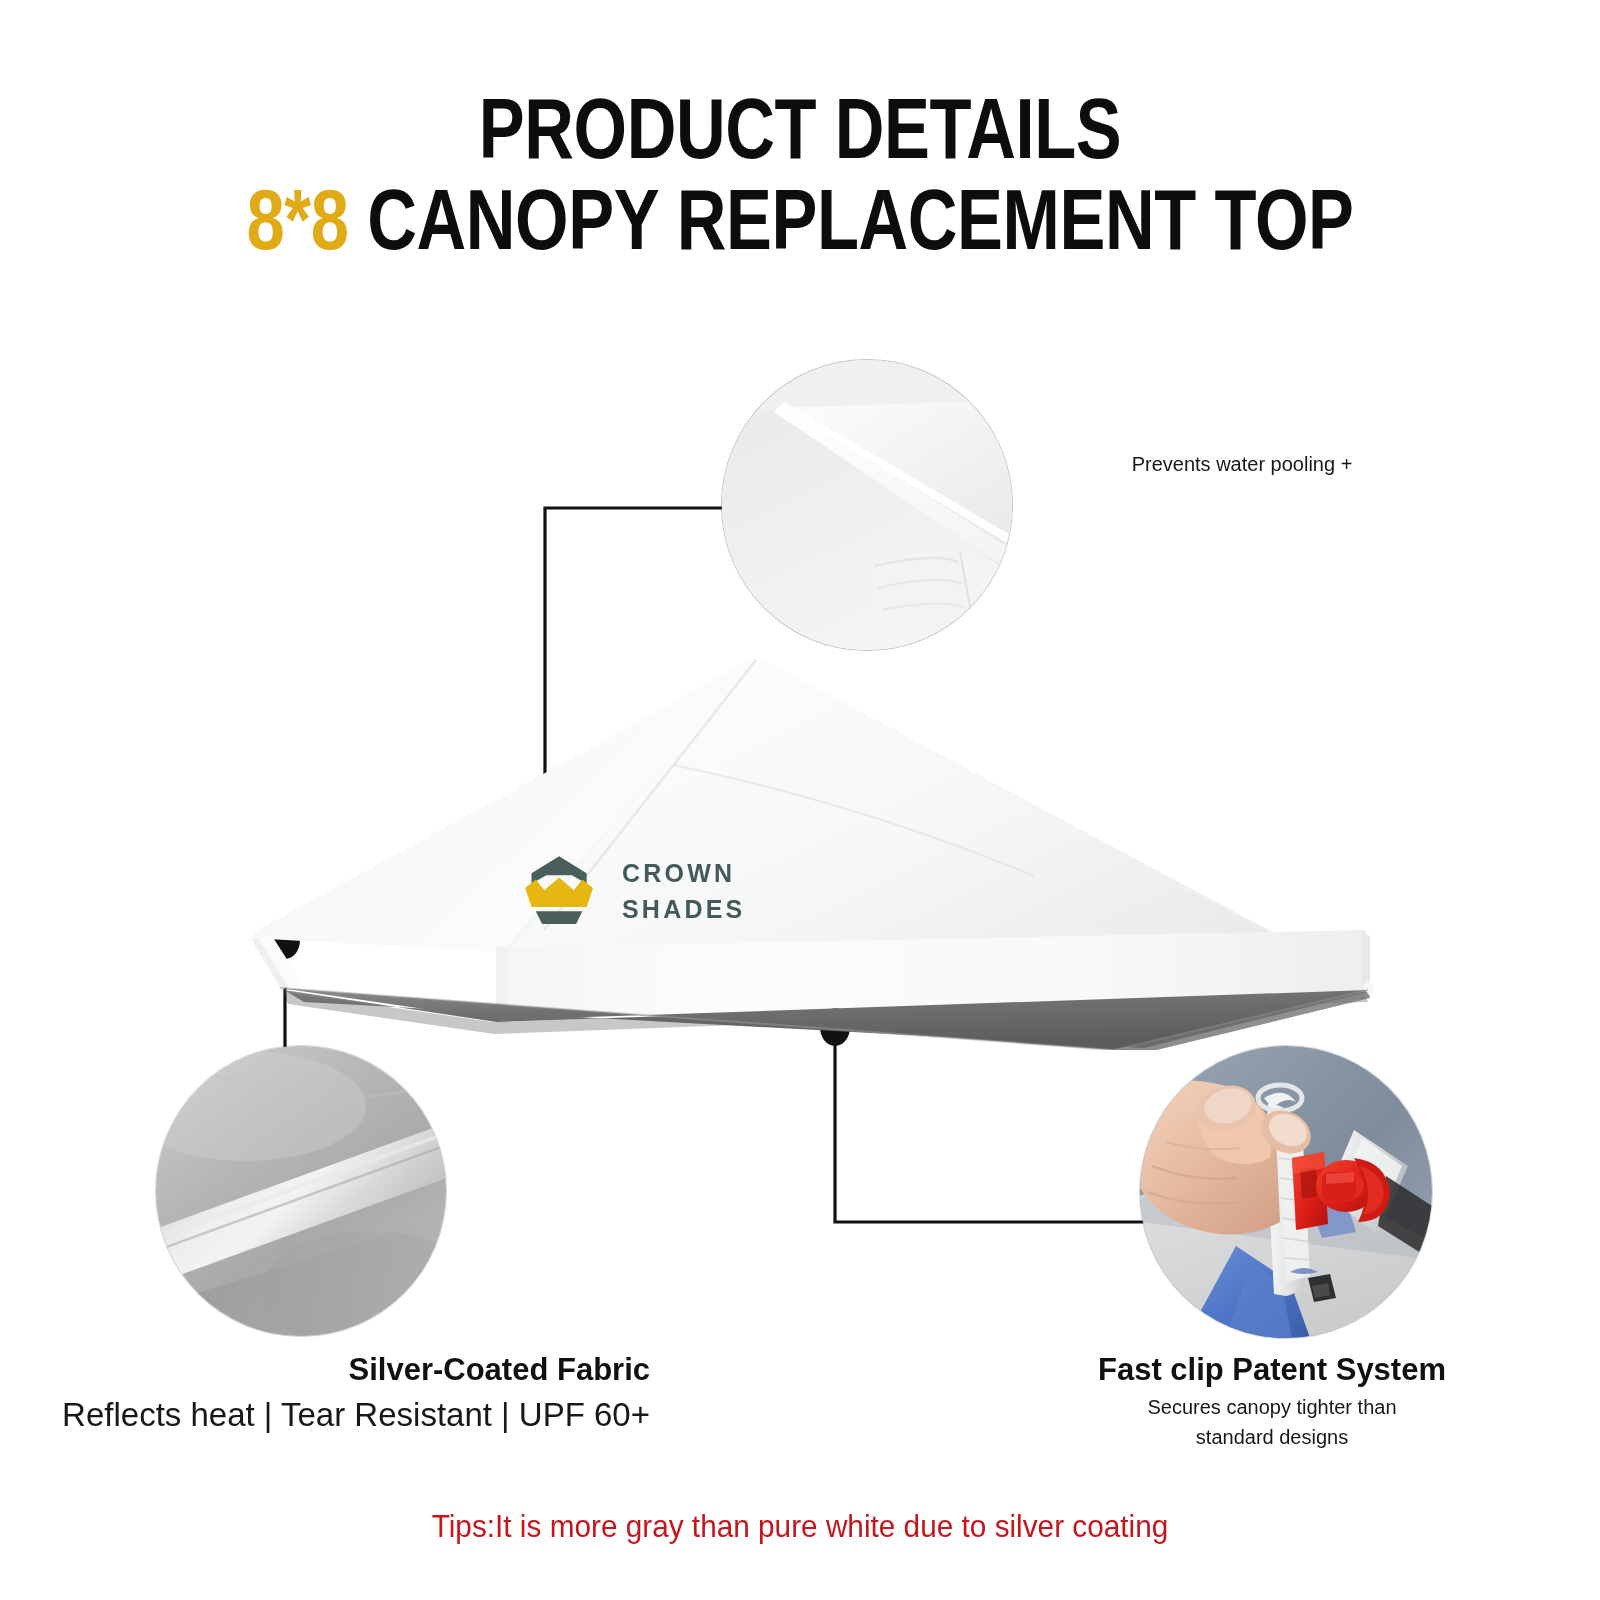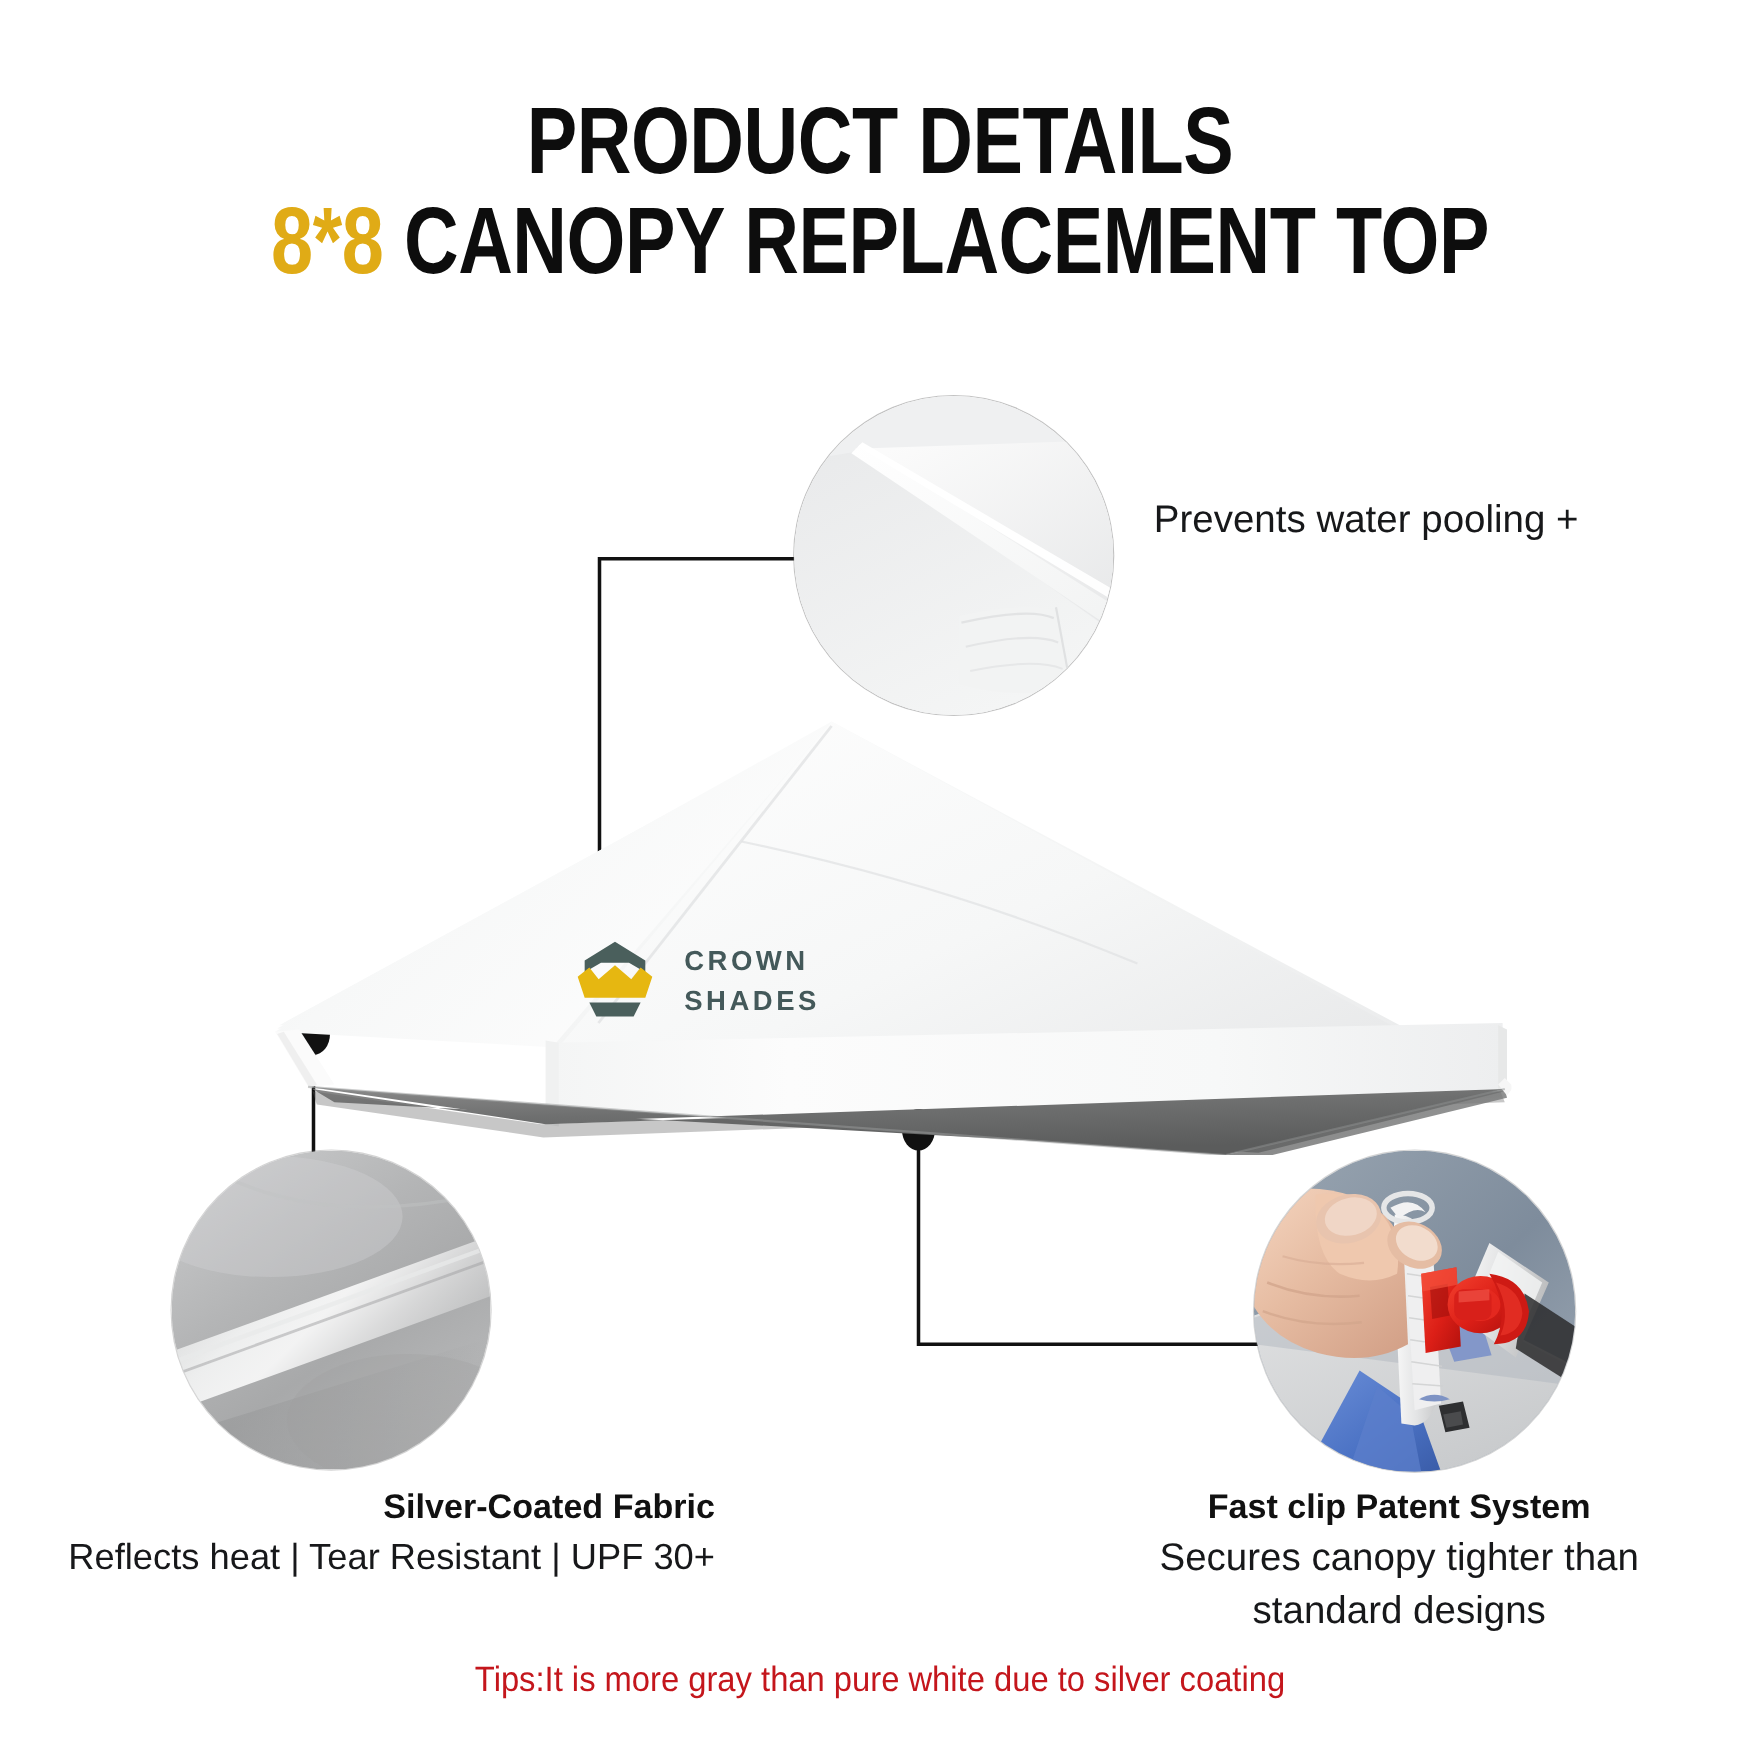--- a/index.html
+++ b/index.html
@@ -45,21 +45,21 @@
   
   .callout-head{
     font-weight:bold;
     color:#111111;
     font-size:31px;
     line-height:1.18;
   }
   .callout-body{
     font-weight:400;
     color:#17181a;
-    font-size:35px;
+    font-size:20px;
     line-height:1.22;
   }
 
   .co-topright{
     position:absolute;left:1022px;top:446px;width:440px;text-align:center;
   }
   .co-topright .callout-head{text-align:center;}
   .co-topright .callout-body{margin-top:6px;}
 
   .co-bottomleft{
@@ -377,21 +377,21 @@
       <path d="M150,226 Q164,218 178,226 Q164,230 150,226 Z" fill="#7E93C4"></path>
     </svg>
   </div>
 
   <div class="co-topright">
     <div class="callout-body">Prevents water pooling +</div>
   </div>
 
   <div class="co-bottomleft">
     <div class="callout-head">Silver-Coated Fabric</div>
-    <div class="callout-body">Reflects heat | Tear Resistant | UPF 30+</div>
+    <div class="callout-body">Reflects heat | Tear Resistant | UPF 60+</div>
   </div>
 
   <div class="co-bottomright">
     <div class="callout-head">Fast clip Patent System</div>
     <div class="callout-body">Secures canopy tighter than</div>
     <div class="callout-body">standard designs</div>
   </div>
 
   <div class="tip">Tips:It is more gray than pure white due to silver coating</div>
 

